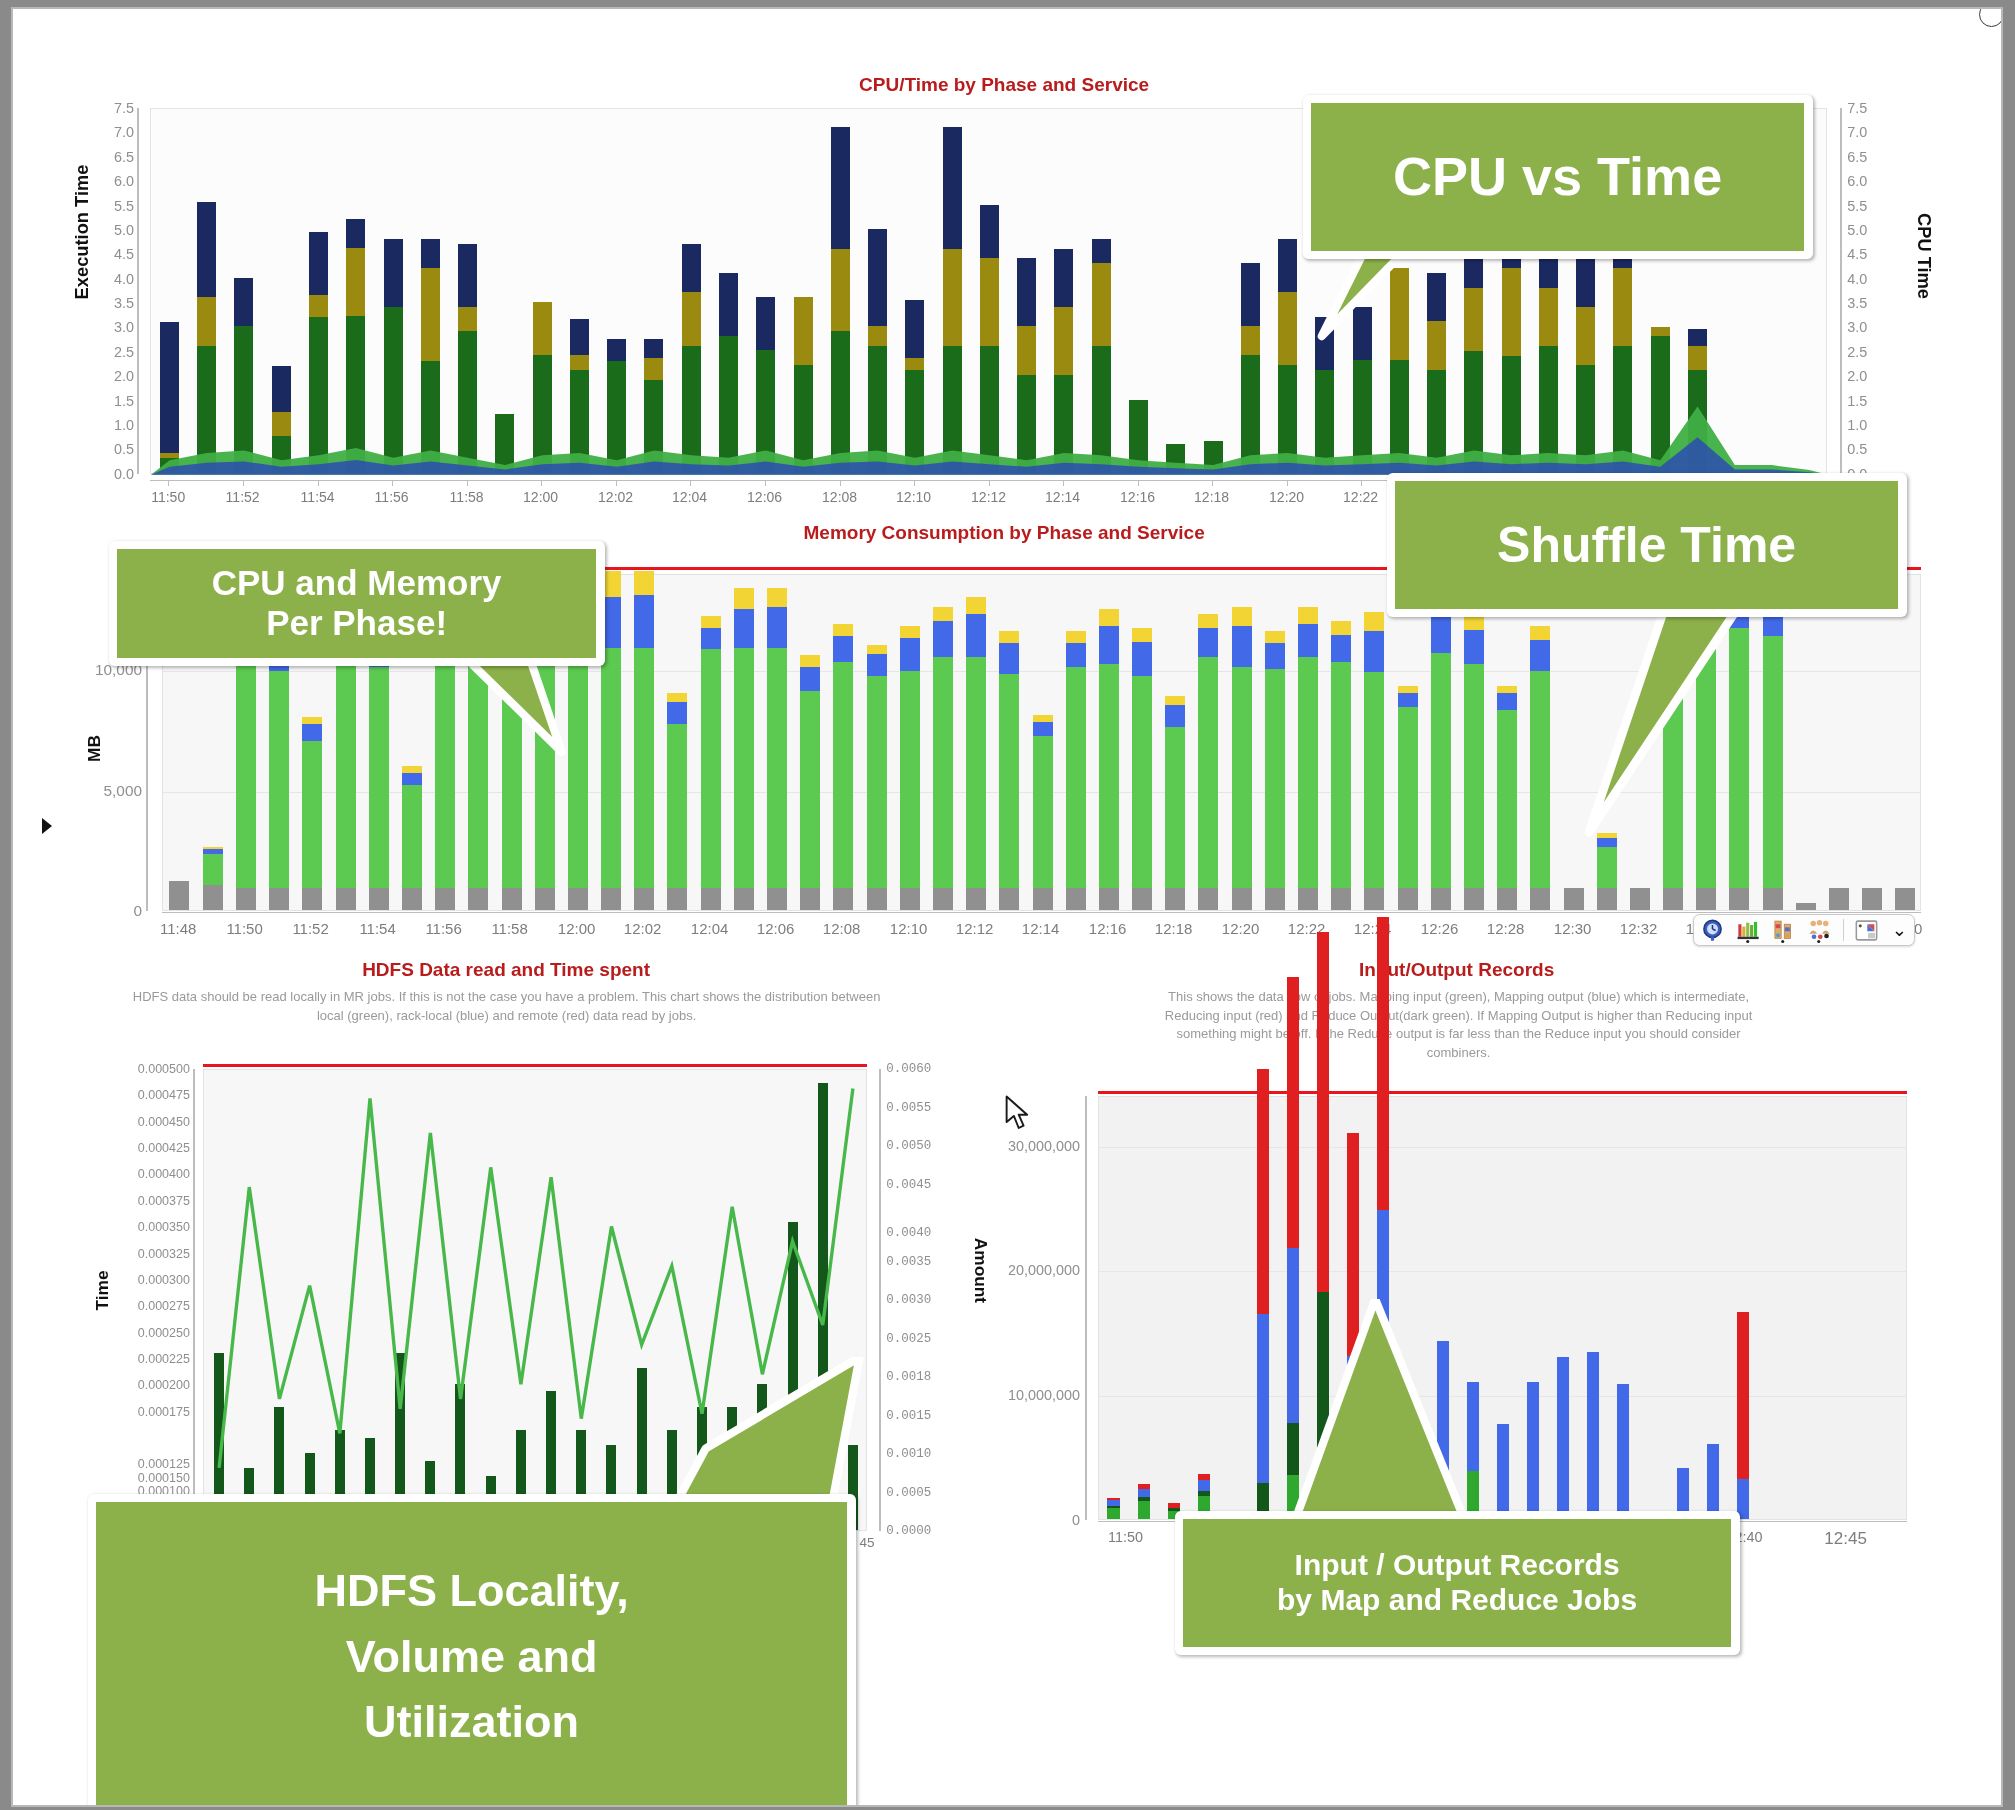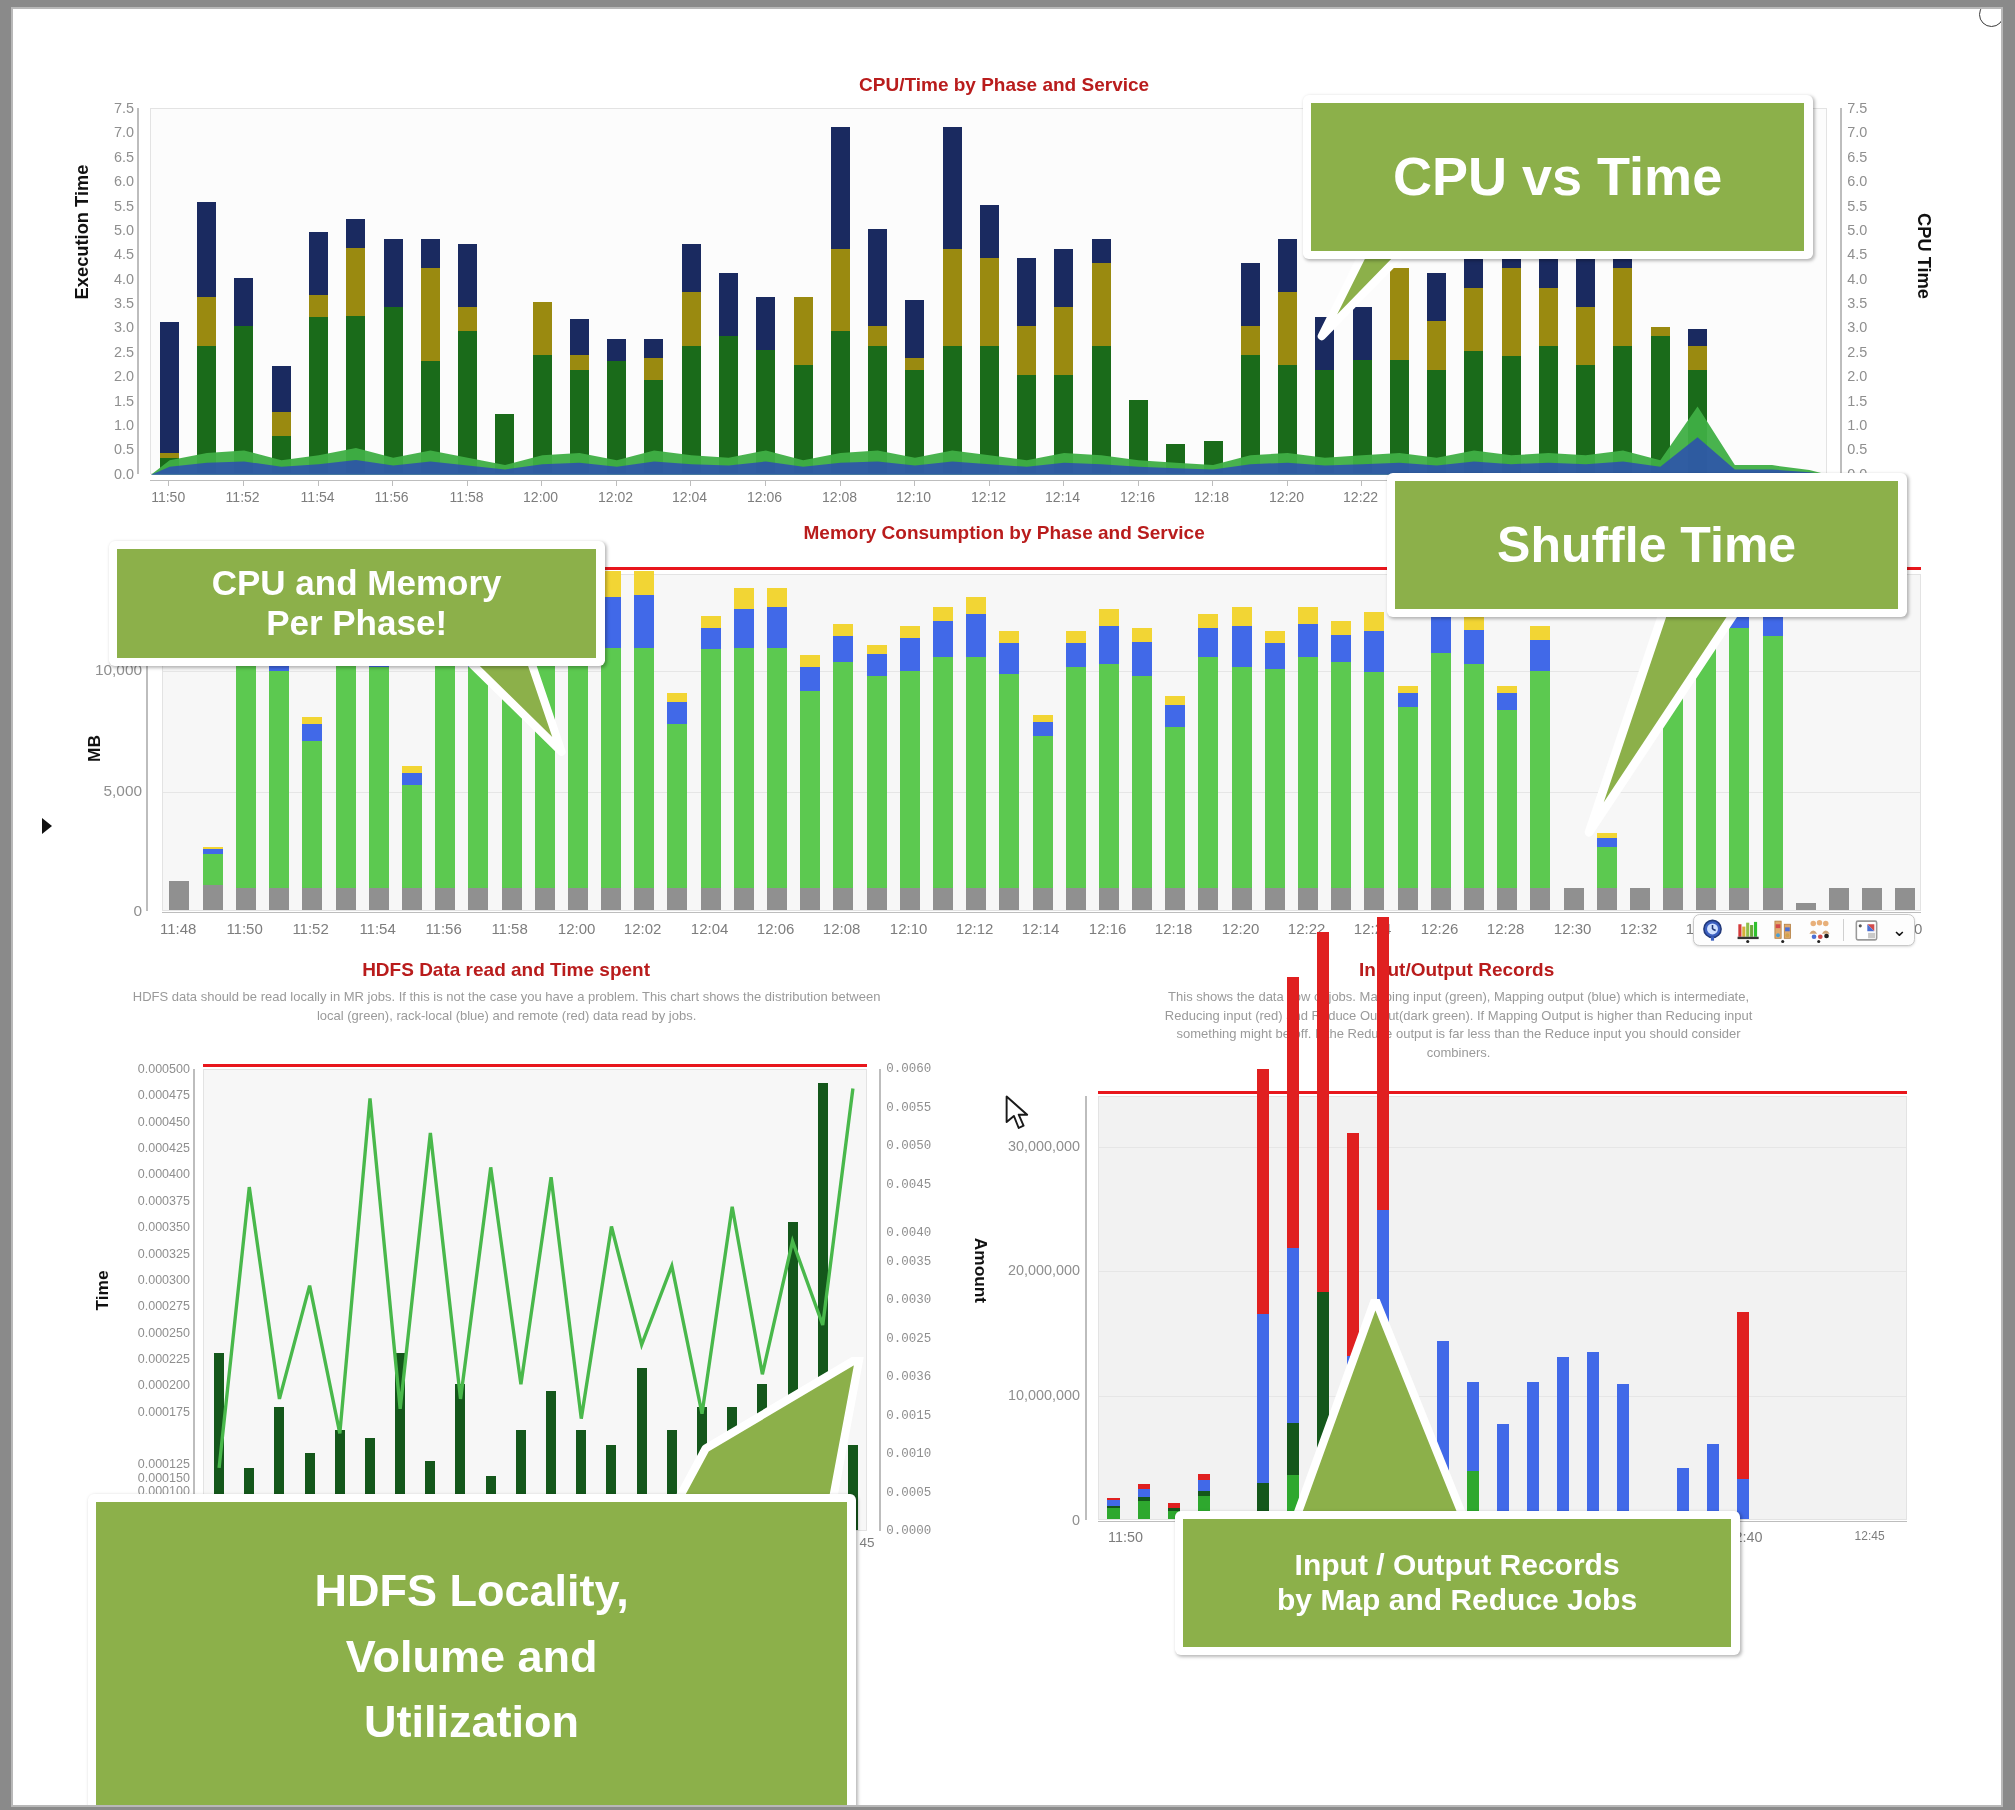--- a/index.html
+++ b/index.html
@@ -886,21 +886,21 @@
       </div>
     <div id="hdfs-yticks-r" style="position:absolute;left:864px;top:1060px;width:72px;height:462px;font-family:Liberation Mono, monospace;">
         <div class="ytick" style="top:0px;left:9.6px;text-align:left;font-size:12.5px;">0.0060</div>
         <div class="ytick" style="top:39px;left:9.6px;text-align:left;font-size:12.5px;">0.0055</div>
         <div class="ytick" style="top:77px;left:9.6px;text-align:left;font-size:12.5px;">0.0050</div>
         <div class="ytick" style="top:116px;left:9.6px;text-align:left;font-size:12.5px;">0.0045</div>
         <div class="ytick" style="top:164px;left:9.6px;text-align:left;font-size:12.5px;">0.0040</div>
         <div class="ytick" style="top:193px;left:9.6px;text-align:left;font-size:12.5px;">0.0035</div>
         <div class="ytick" style="top:231px;left:9.6px;text-align:left;font-size:12.5px;">0.0030</div>
         <div class="ytick" style="top:270px;left:9.6px;text-align:left;font-size:12.5px;">0.0025</div>
-        <div class="ytick" style="top:308px;left:9.6px;text-align:left;font-size:12.5px;">0.0036</div>
+        <div class="ytick" style="top:308px;left:9.6px;text-align:left;font-size:12.5px;">0.0018</div>
         <div class="ytick" style="top:347px;left:9.6px;text-align:left;font-size:12.5px;">0.0015</div>
         <div class="ytick" style="top:385px;left:9.6px;text-align:left;font-size:12.5px;">0.0010</div>
         <div class="ytick" style="top:424px;left:9.6px;text-align:left;font-size:12.5px;">0.0005</div>
         <div class="ytick" style="top:462px;left:9.6px;text-align:left;font-size:12.5px;">0.0000</div>
         <div class="axis-spine" style="left:2.9px;top:0;width:1.4px;height:462px;"></div>
       </div>
     <div style="position:absolute;left:847px;top:1526px;font-size:13.5px;color:#7d7d7d;">45</div>
   </div>
 
   <div>
@@ -1007,21 +1007,21 @@
         <div class="ytick" style="top:50px;right:10.6px;font-size:14.4px;">30,000,000</div>
         <div class="ytick" style="top:174px;right:10.6px;font-size:14.4px;">20,000,000</div>
         <div class="ytick" style="top:299px;right:10.6px;font-size:14.4px;">10,000,000</div>
         <div class="ytick" style="top:424px;right:10.6px;font-size:14.4px;">0</div>
         <div class="axis-spine" style="right:3.9px;top:0;width:1.4px;height:424px;"></div>
       </div>
     <div id="io-xticks" style="position:absolute;left:1085px;top:1516px;width:809px;height:22px;">
         <div class="xtick" style="left:28px;top:3.9px;font-size:14.4px;">11:50</div>
         <div class="xtick" style="left:534px;top:3.9px;font-size:14.4px;">35</div>
         <div class="xtick" style="left:647px;top:3.9px;font-size:14.4px;">12:40</div>
-        <div class="xtick" style="left:748px;top:3.9px;font-size:12px;margin-left:24px;">12:45</div>
+        <div class="xtick" style="left:748px;top:3.9px;font-size:17px;">12:45</div>
         <div class="axis-spine" style="left:0;top:-3.9px;width:809px;height:1.4px;"></div>
       </div>
 
     <svg id="cursor" style="left:990px;top:1085px;" width="29" height="39" viewBox="0 0 24 32">
       <path d="M3 2 L3 23 L9 18 L13 28 L17 26 L13 17 L20 17 Z" fill="#ffffff" stroke="#1a1a1a" stroke-width="1.6" stroke-linejoin="round"></path>
     </svg>
   </div>
 
   <svg class="tail" style="left:1299px;top:236px;" width="125" height="96" viewBox="0 0 260 200">
     <path d="M115 0 L205 0 L20 190 Z" fill="#8CB04A" stroke="#ffffff" stroke-width="17" stroke-linejoin="round"></path>

